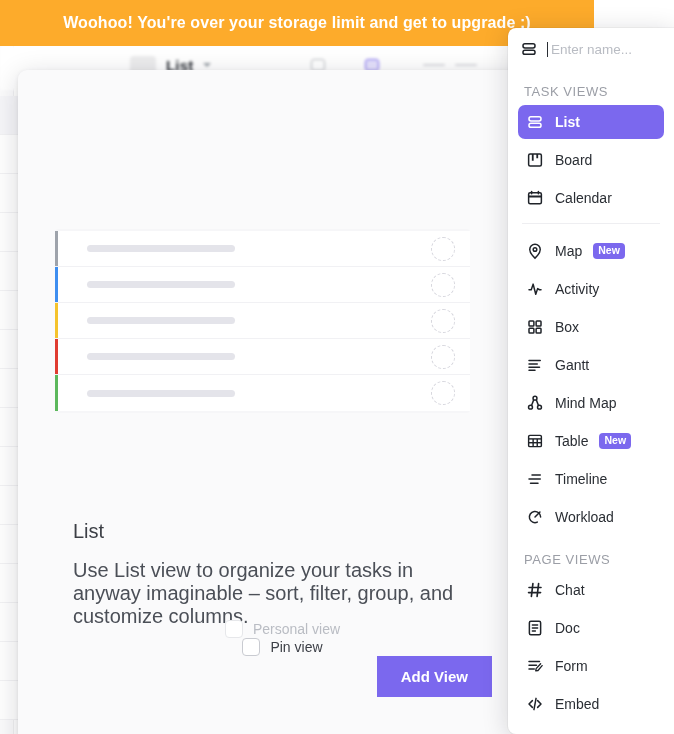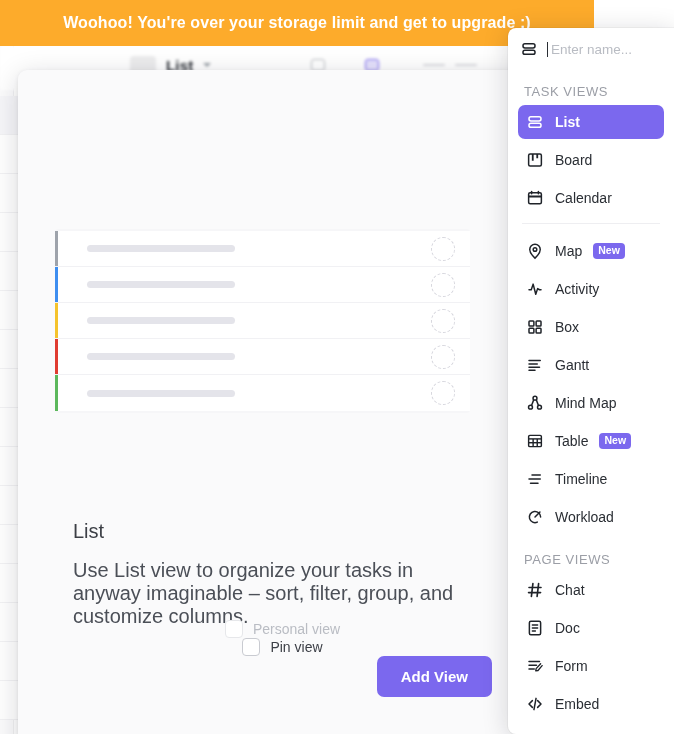--- a/index.html
+++ b/index.html
@@ -130,21 +130,21 @@
   .checkbox {
     width: 18px; height: 18px; border-radius: 4px;
     border: 1.6px solid #c9cbd1; background: #ffffff;
   }
   .checkbox.muted { border-color: #e6e7ea; }
   .check-label { font-size: 14px; color: #3c3f46; }
   .check-label.muted { color: #b9bcc3; }
   .add-view-btn {
     margin-left: auto;
     background: #7b68ee; color: #ffffff;
-    border: none; border-radius: 7px;
+    border: none; border-radius: 0;
     font-family: "Liberation Sans", sans-serif;
     font-size: 15px; font-weight: bold;
     padding: 12px 24px; cursor: pointer;
     min-width: 115px;
   }
 
   
   .panel {
     position: absolute; right: 0; top: 28px;
     width: 166px; height: 706px;

